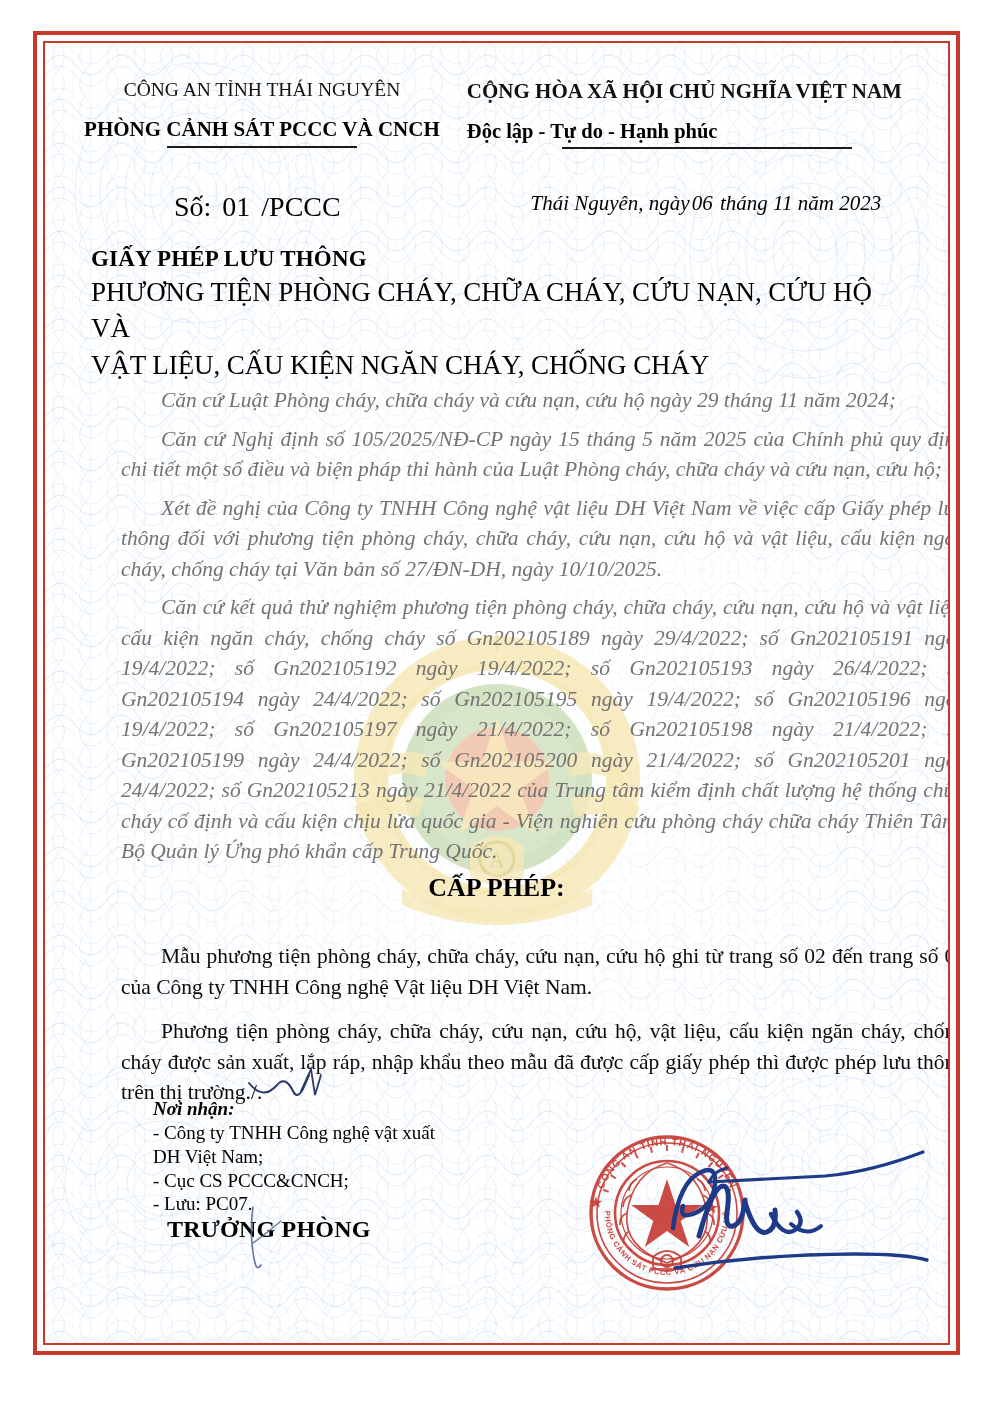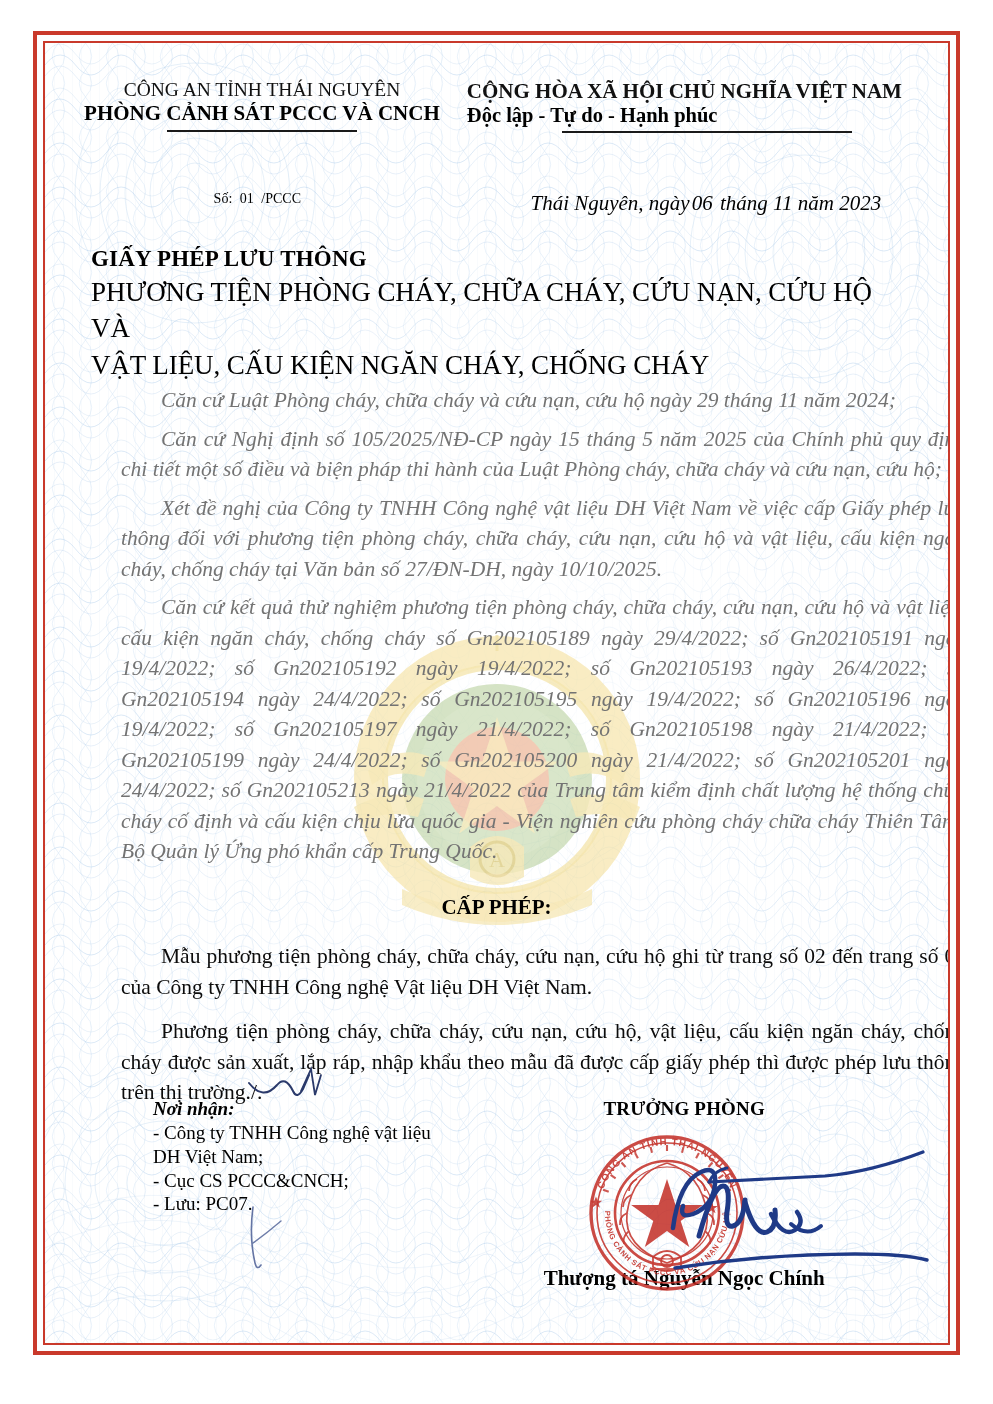--- a/index.html
+++ b/index.html
@@ -99,21 +99,21 @@
     white-space: nowrap;
   }
   .hdr-left .hdr-line1 { font-weight: normal; }
   .hdr-right .hdr-line1 {
     font-weight: bold;
     font-size: 21px;
   }
   .hdr-line2 {
     font-weight: bold;
     font-size: 21px;
-    margin-top: 0;
+    margin-top: 16px;
     white-space: nowrap;
   }
   .hdr-right .hdr-line2 { font-size: 20.5px; }
   .rule {
     height: 2px;
     background: #1a1a1a;
     margin: 4px auto 0 auto;
   }
   .rule-left { width: 190px; }
   .rule-right { width: 290px; }
@@ -123,21 +123,21 @@
     position: absolute;
     top: 148px;
     left: 0;
     width: 100%;
     display: flex;
   }
   .num-col {
     width: 46%;
     text-align: center;
     padding-left: 6px;
-    font-size: 14px;
+    font-size: 28px;
   }
   .date-col {
     width: 54%;
     text-align: center;
     font-size: 21px;
     font-style: italic;
   }
   .num-col .num-val { padding: 0 4px; }
   .date-col .d-val { padding: 0 2px; }
 
@@ -188,22 +188,22 @@
     right: 46px;
     text-align: center;
   }
   .grant-l1 {
     font-weight: bold;
     font-size: 22.5px;
     letter-spacing: -0.2px;
   }
   .grant-l2 {
     font-weight: bold;
-    font-size: 21px;
-    margin-top: 26px;
+    font-size: 26px;
+    margin-top: 4px;
   }
 
   
   .close-block {
     position: absolute;
     top: 898px;
     left: 76px;
     width: 845px;
   }
   p.ro {
@@ -215,20 +215,21 @@
     color: #0c0c0c;
   }
 
   
   .footer {
     position: absolute;
     top: 1055px;
     left: 0;
     width: 100%;
     display: flex;
+    flex-direction: column;
   }
   .recipients {
     width: 46%;
     padding-left: 108px;
     box-sizing: border-box;
   }
   .rec-title {
     font-style: italic;
     font-weight: bold;
     font-size: 19px;
@@ -241,21 +242,21 @@
   }
   .signblock {
     width: 54%;
     text-align: center;
     position: relative;
     padding-right: 40px;
     box-sizing: border-box;
   }
   .sign-title {
     font-weight: bold;
-    font-size: 19px;
+    font-size: 24px;
     letter-spacing: 0.2px;
   }
   .sign-name {
     font-weight: bold;
     font-size: 21px;
     position: absolute;
     top: 168px;
     left: 0;
     right: 40px;
     white-space: nowrap;
@@ -453,21 +454,21 @@
         </div>
 
         <div class="close-block">
           <p class="ro">Mẫu phương tiện phòng cháy, chữa cháy, cứu nạn, cứu hộ ghi từ trang số 02 đến trang số 07 của Công ty TNHH Công nghệ Vật liệu DH Việt Nam.</p>
           <p class="ro">Phương tiện phòng cháy, chữa cháy, cứu nạn, cứu hộ, vật liệu, cấu kiện ngăn cháy, chống cháy được sản xuất, lắp ráp, nhập khẩu theo mẫu đã được cấp giấy phép thì được phép lưu thông trên thị trường./.</p>
         </div>
 
         <div class="footer">
           <div class="recipients">
             <div class="rec-title">Nơi nhận:</div>
-            <div class="rec-item">- Công ty TNHH Công nghệ vật liệu</div>
+            <div class="rec-item">- Công ty TNHH Công nghệ vật xuất</div>
             <div class="rec-item">DH Việt Nam;</div>
             <div class="rec-item">- Cục CS PCCC&amp;CNCH;</div>
             <div class="rec-item">- Lưu: PC07.</div>
           </div>
           <div class="signblock">
             <div class="sign-title">TRƯỞNG PHÒNG</div>
             <div class="sign-name">Thượng tá Nguyễn Ngọc Chính</div>
           </div>
         </div>
 

